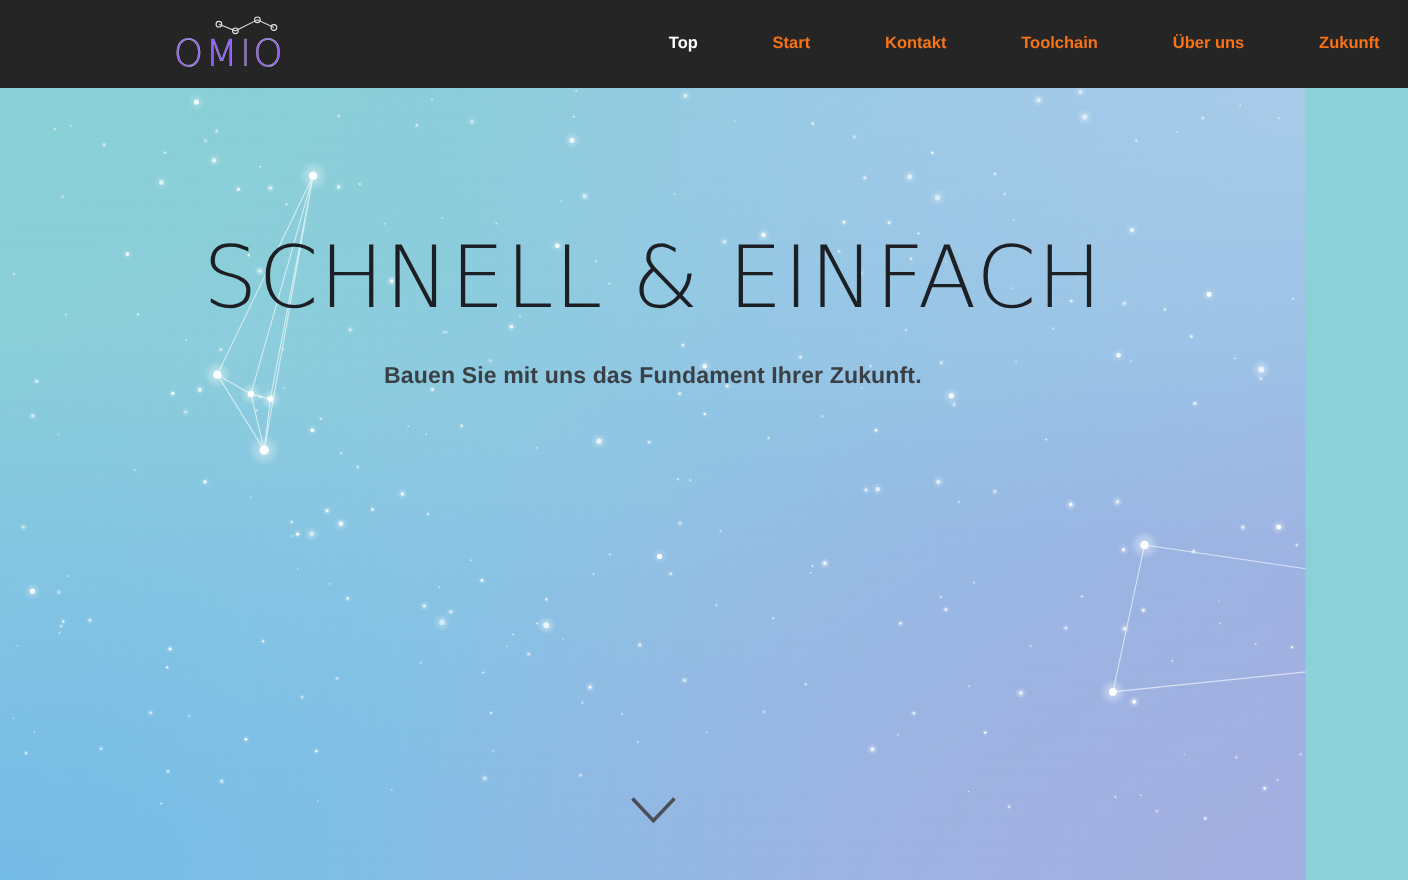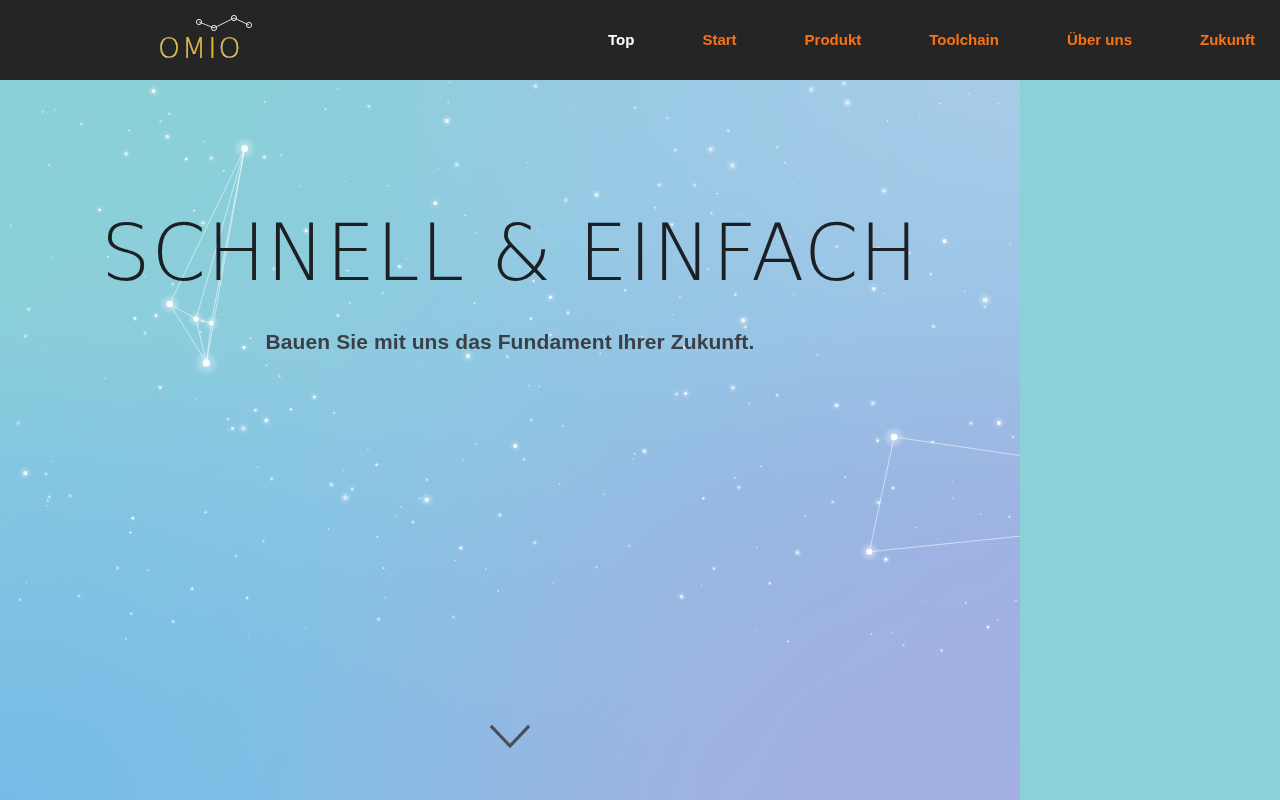--- a/index.html
+++ b/index.html
@@ -23,24 +23,24 @@
     position:absolute; left:158px; top:14px;
     width:130px; height:52px;
     cursor:pointer;
   }
   #brand-mark{
     position:absolute; left:36px; top:0px;
     width:62px; height:22px;
   }
   #brand-word{
     position:absolute; left:0; top:18px;
-    font-size:28px;
+    font-size:34px;
     font-weight:300;
     letter-spacing:2.0px;
-    color:#eab308;
+    color:#8b5cf6;
     line-height:34px;
     font-family:"DejaVu Sans", sans-serif;
     -webkit-text-stroke:0.2px #e8e8e8;
   }
 
   #main-nav{
     position:absolute; left:580px; top:0;
     height:80px;
     display:flex; align-items:center;
     gap:12px;
@@ -54,21 +54,21 @@
     line-height:80px;
     text-decoration:none;
     white-space:nowrap;
     cursor:pointer;
   }
   .nav-item.is-active{ color:#ffffff; }
 
   
   #hero{
     position:absolute; top:80px; left:0;
-    width:1020px; height:720px;
+    width:1187px; height:720px;
     overflow:hidden;
   }
 
   
   #hero-bg{
     position:absolute; inset:0;
     background:
       radial-gradient(ellipse 120% 110% at 100% 100%, rgba(163,176,226,1) 0%, rgba(163,176,226,0) 62%),
       radial-gradient(ellipse 115% 115% at 0% 100%, rgba(116,188,232,1) 0%, rgba(116,188,232,0) 60%),
       radial-gradient(ellipse 110% 100% at 100% 0%, rgba(168,205,234,1) 0%, rgba(168,205,234,0) 62%),
@@ -132,21 +132,21 @@
       <circle cx="20" cy="14" r="2.6" fill="none" stroke="#e4e4e4" stroke-width="1"></circle>
       <circle cx="40" cy="4" r="2.6" fill="none" stroke="#e4e4e4" stroke-width="1"></circle>
       <circle cx="55" cy="11" r="2.6" fill="none" stroke="#e4e4e4" stroke-width="1"></circle>
     </svg>
     <div id="brand-word">OMIO</div>
   </div>
 
   <nav id="main-nav">
     <a class="nav-item is-active" href="#">Top</a>
     <a class="nav-item" href="#">Start</a>
-    <a class="nav-item" href="#">Produkt</a>
+    <a class="nav-item" href="#">Kontakt</a>
     <a class="nav-item" href="#">Toolchain</a>
     <a class="nav-item" href="#">Über uns</a>
     <a class="nav-item" href="#">Zukunft</a>
   </nav>
 
 </header>
 
 <section id="hero">
 
   <div id="hero-bg"></div>

